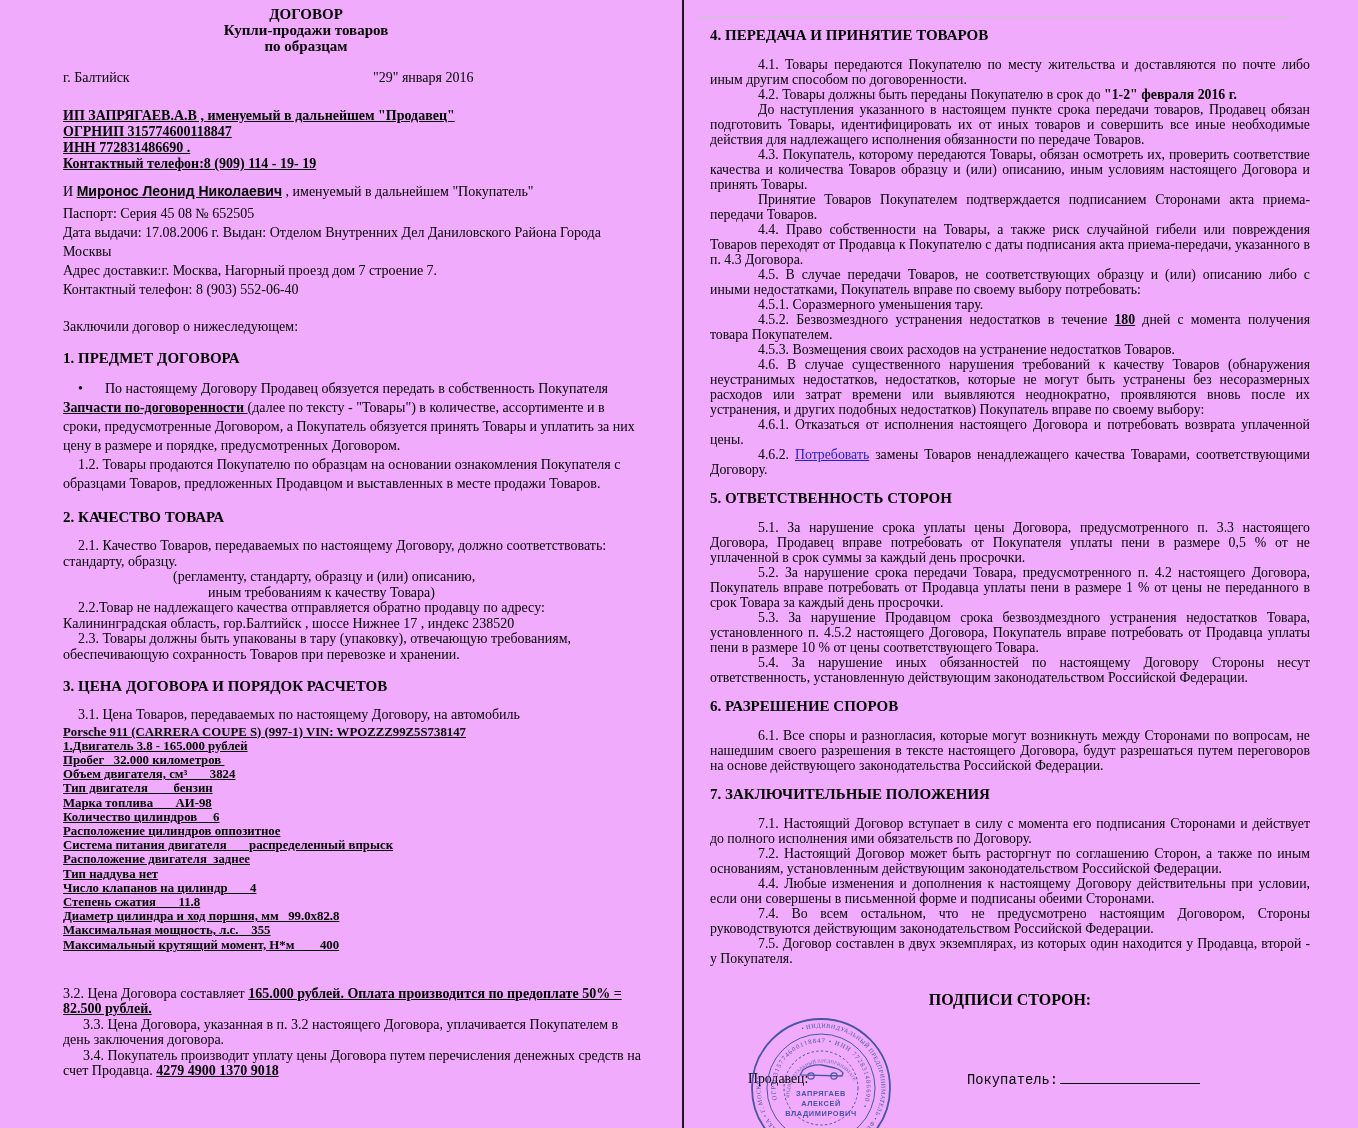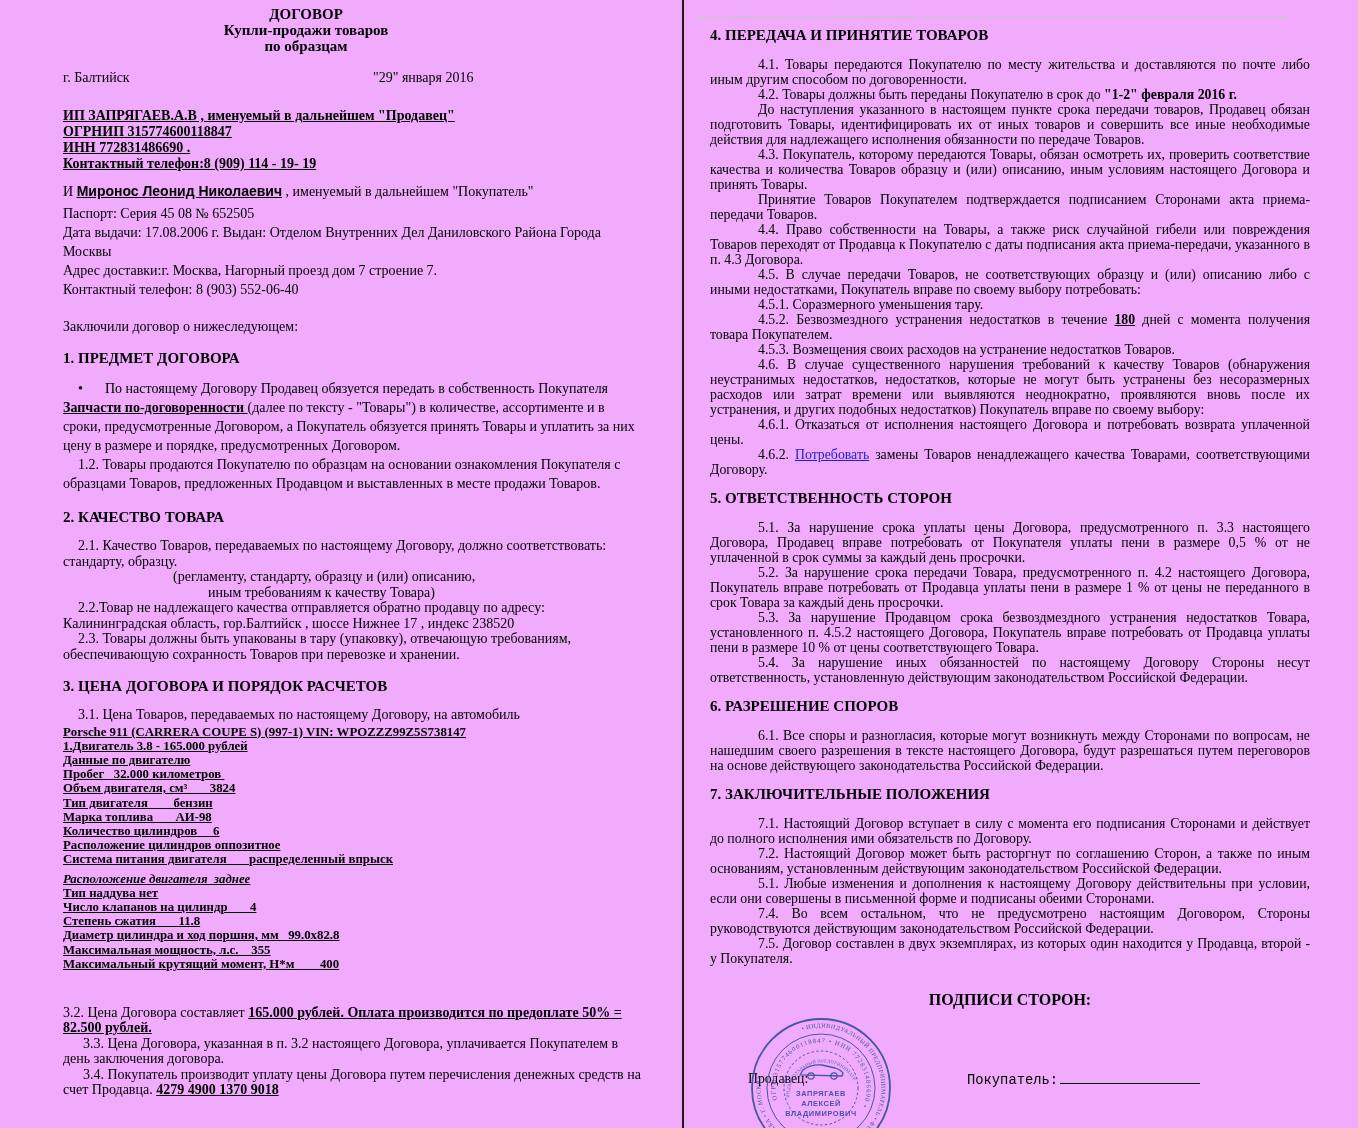--- a/index.html
+++ b/index.html
@@ -32,21 +32,21 @@
   .ind2{text-indent:20px;}
   .indA{text-indent:110px;}
   .indB{text-indent:145px;}
   .lh19{line-height:19px;}
   .mt6{margin-top:6px;}
   .bullet{display:inline-block;width:42px;text-indent:15px;}
   .bU{font-weight:bold;text-decoration:underline;}
   .engine{list-style:none;margin:2px 0 0 0;padding:0;font-size:12.8px;line-height:14.2px;}
   .engine li{white-space:pre-wrap;}
   .engine li span{font-weight:bold;text-decoration:underline;}
-  .gapTop{margin-top:5px;font-style:italic;}
+  .gapTop{}
   .gap32{margin-top:34px;}
 
   
   .page2{position:absolute;left:710px;top:14px;width:600px;font-size:13.8px;line-height:15px;text-align:justify;}
   .page2 h3{margin:13px 0 13px 0;}
   .jp{text-indent:48px;}
   a.doclink{color:var(--link);text-decoration:underline;cursor:pointer;}
   .bold{font-weight:bold;}
   .signTitle{font-weight:bold;font-size:16px;text-align:center;margin-top:26px;}
   .signArea{position:relative;height:160px;margin-top:12px;text-align:left;}
@@ -103,21 +103,20 @@
     <p class="p indB">иным требованиям к качеству Товара)</p>
     <p class="p ind">2.2.Товар не надлежащего качества отправляется обратно продавцу по адресу:</p>
     <p class="p">Калининградская область, гор.Балтийск , шоссе Нижнее 17 , индекс 238520</p>
     <p class="p ind">2.3. Товары должны быть упакованы в тару (упаковку), отвечающую требованиям, обеспечивающую сохранность Товаров при перевозке и хранении.</p>
 
     <h3>3. ЦЕНА ДОГОВОРА И ПОРЯДОК РАСЧЕТОВ</h3>
     <p class="p ind mt6">3.1. Цена  Товаров,  передаваемых по  настоящему  Договору, на автомобиль</p>
     <ul class="engine">
       <li><span>Porsche 911 (CARRERA COUPE S) (997-1) VIN: WPOZZZ99Z5S738147</span></li>
       <li><span>1.Двигатель 3.8 - 165.000 рублей</span></li>
-      <li><span>Данные по двигателю</span></li>
       <li><span>Пробег   32.000 километров </span></li>
       <li><span>Объем двигателя, см³       3824</span></li>
       <li><span>Тип двигателя        бензин</span></li>
       <li><span>Марка топлива       АИ-98</span></li>
       <li><span>Количество цилиндров     6</span></li>
       <li><span>Расположение цилиндров оппозитное</span></li>
       <li><span>Система питания двигателя       распределенный впрыск</span></li>
       <li class="gapTop"><span>Расположение двигателя  заднее</span></li>
       <li><span>Тип наддува нет</span></li>
       <li><span>Число клапанов на цилиндр       4</span></li>
@@ -152,21 +151,21 @@
     <p class="jp">5.2. За нарушение срока передачи Товара, предусмотренного п. 4.2 настоящего Договора, Покупатель вправе потребовать от Продавца уплаты пени в размере 1 % от цены не переданного в срок Товара за каждый день просрочки.</p>
     <p class="jp">5.3. За нарушение Продавцом срока безвоздмездного устранения недостатков Товара, установленного п. 4.5.2 настоящего Договора, Покупатель вправе потребовать от Продавца уплаты пени в размере 10 % от цены соответствующего Товара.</p>
     <p class="jp">5.4. За нарушение иных обязанностей по настоящему Договору Стороны несут ответственность, установленную действующим законодательством Российской Федерации.</p>
 
     <h3>6. РАЗРЕШЕНИЕ СПОРОВ</h3>
     <p class="jp">6.1. Все споры и разногласия, которые могут возникнуть между Сторонами по вопросам, не нашедшим своего разрешения в тексте настоящего Договора, будут разрешаться путем переговоров на основе действующего законодательства Российской Федерации.</p>
 
     <h3>7. ЗАКЛЮЧИТЕЛЬНЫЕ ПОЛОЖЕНИЯ</h3>
     <p class="jp">7.1. Настоящий Договор вступает в силу с момента его подписания Сторонами и действует до полного исполнения ими обязательств по Договору.</p>
     <p class="jp">7.2. Настоящий Договор может быть расторгнут по соглашению Сторон, а также по иным основаниям, установленным действующим законодательством Российской Федерации.</p>
-    <p class="jp">5.1. Любые изменения и дополнения к настоящему Договору действительны при условии, если они совершены в письменной форме и подписаны обеими Сторонами.</p>
+    <p class="jp">4.4. Любые изменения и дополнения к настоящему Договору действительны при условии, если они совершены в письменной форме и подписаны обеими Сторонами.</p>
     <p class="jp">7.4. Во всем остальном, что не предусмотрено настоящим Договором, Стороны руководствуются действующим законодательством Российской Федерации.</p>
     <p class="jp">7.5. Договор составлен в двух экземплярах, из которых один находится у Продавца, второй - у Покупателя.</p>
 
     <div class="signTitle">ПОДПИСИ СТОРОН:</div>
 
     <div class="signArea">
       <span class="sellerLbl">Продавец:</span>
 
       <svg class="stamp" viewBox="-75 -75 150 150" aria-hidden="true">
         <g fill="none" stroke="#3b4f9f">

